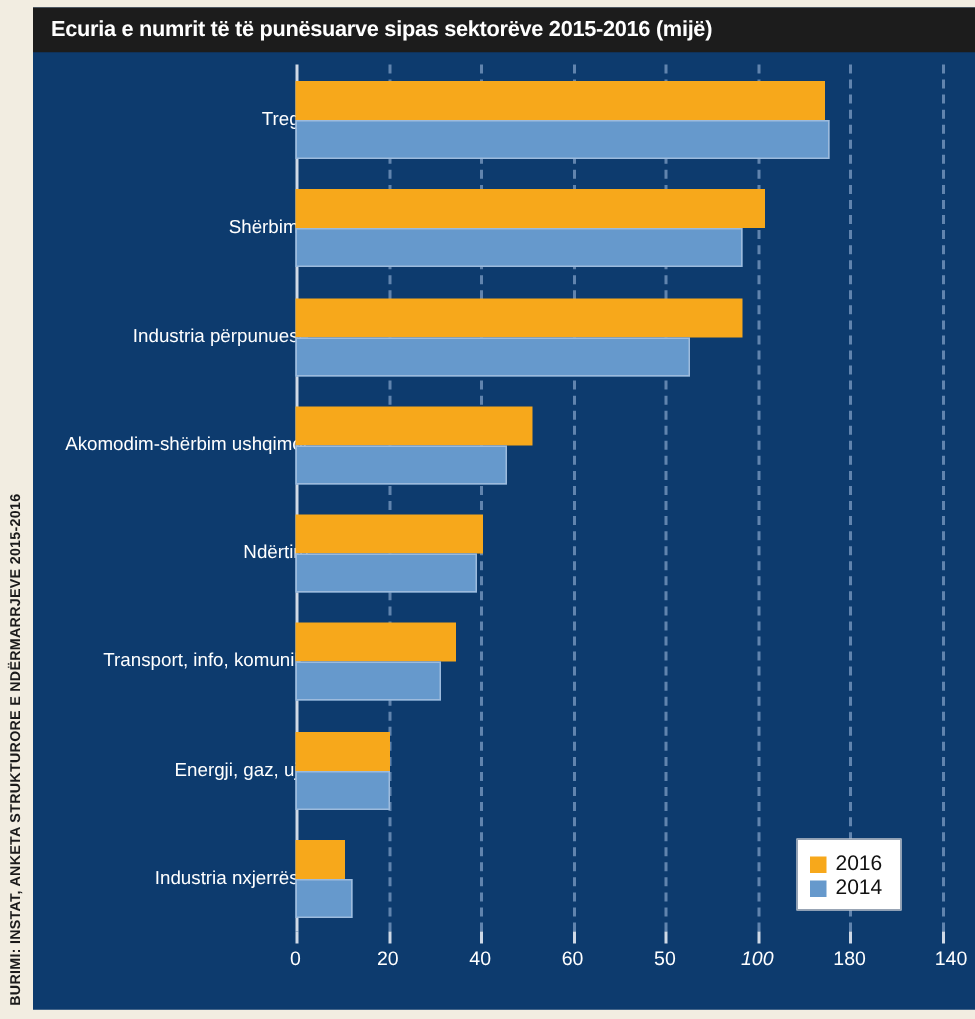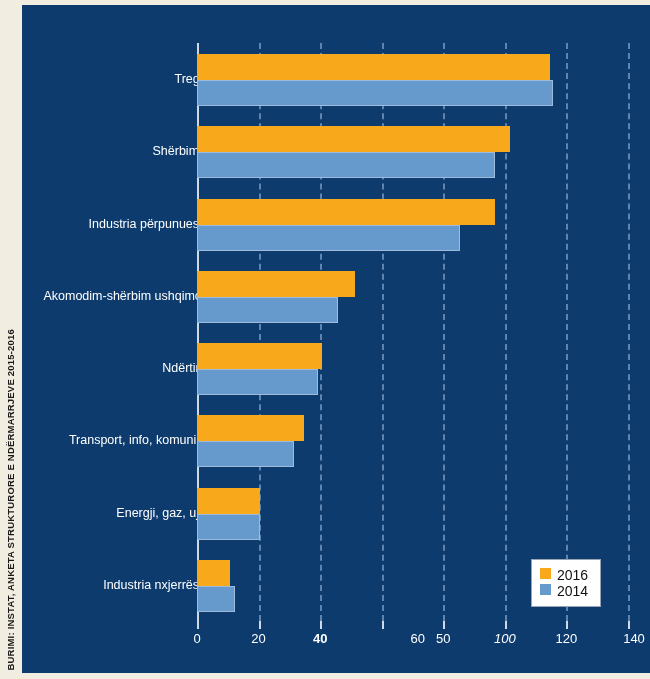--- a/index.html
+++ b/index.html
@@ -137,21 +137,21 @@
   }
   .legend{
     position:absolute;
     left:509px; top:524px;
     background:#ffffff;
     border:1px solid #98a4b4;
     padding:6px 12px 6px 8px;
   }
   .legend-item{
     display:flex;
-    align-items:flex-start;
+    align-items:flex-end;
     line-height:1;
     margin:2px 0;
   }
   .legend-swatch{
     width:11px;height:11px;
     margin-right:6px;
     display:inline-block;
   }
   .legend-swatch.s2016{background:#F7A81B;}
   .legend-swatch.s2015{background:#6699CC;}
@@ -165,20 +165,23 @@
 <body>
 
 <div class="page">
 
   <div class="source-note">
     <span>BURIMI: INSTAT, ANKETA STRUKTURORE E NDËRMARRJEVE 2015-2016</span>
   </div>
 
   <div class="panel">
 
+    <div class="title-bar">
+      <div class="title-text">Ecuria e numrit të të punësuarve sipas sektorëve 2015-2016 (mijë)</div>
+    </div>
 
     <div class="plot-area">
 
       <div class="canvas">
         <div id="gridlines">
             <div class="gridline zero" style="left: 175px;"></div>
             <div class="gridline" style="left: 236.571px;"></div>
             <div class="gridline" style="left: 298.143px;"></div>
             <div class="gridline" style="left: 359.714px;"></div>
             <div class="gridline" style="left: 421.286px;"></div>
@@ -234,25 +237,25 @@
             <div class="tick" style="left: 298.143px;"></div>
             <div class="tick" style="left: 359.714px;"></div>
             <div class="tick" style="left: 421.286px;"></div>
             <div class="tick" style="left: 482.857px;"></div>
             <div class="tick" style="left: 544.429px;"></div>
             <div class="tick" style="left: 606px;"></div>
           </div>
         <div class="ticklabels" id="ticklabels">
             <div class="ticklabel" style="left: 175px;">0</div>
             <div class="ticklabel" style="left: 236.571px; text-align: center;">20</div>
-            <div class="ticklabel" style="left: 298.143px; font-weight: bold;">40</div>
-            <div class="ticklabel" style="left: 359.714px; margin-left: 36px;">60</div>
+            <div class="ticklabel" style="left: 298.143px;">40</div>
+            <div class="ticklabel" style="left: 359.714px;">60</div>
             <div class="ticklabel" style="left: 421.286px;">50</div>
             <div class="ticklabel" style="left: 482.857px; font-style: italic;">100</div>
-            <div class="ticklabel" style="left: 544.429px;">120</div>
+            <div class="ticklabel" style="left: 544.429px;">180</div>
             <div class="ticklabel" style="left: 612px;">140</div>
           </div>
       </div>
 
       <div class="legend">
         <div class="legend-item">
           <span class="legend-swatch s2016"></span>
           <span class="legend-label">2016</span>
         </div>
         <div class="legend-item">

